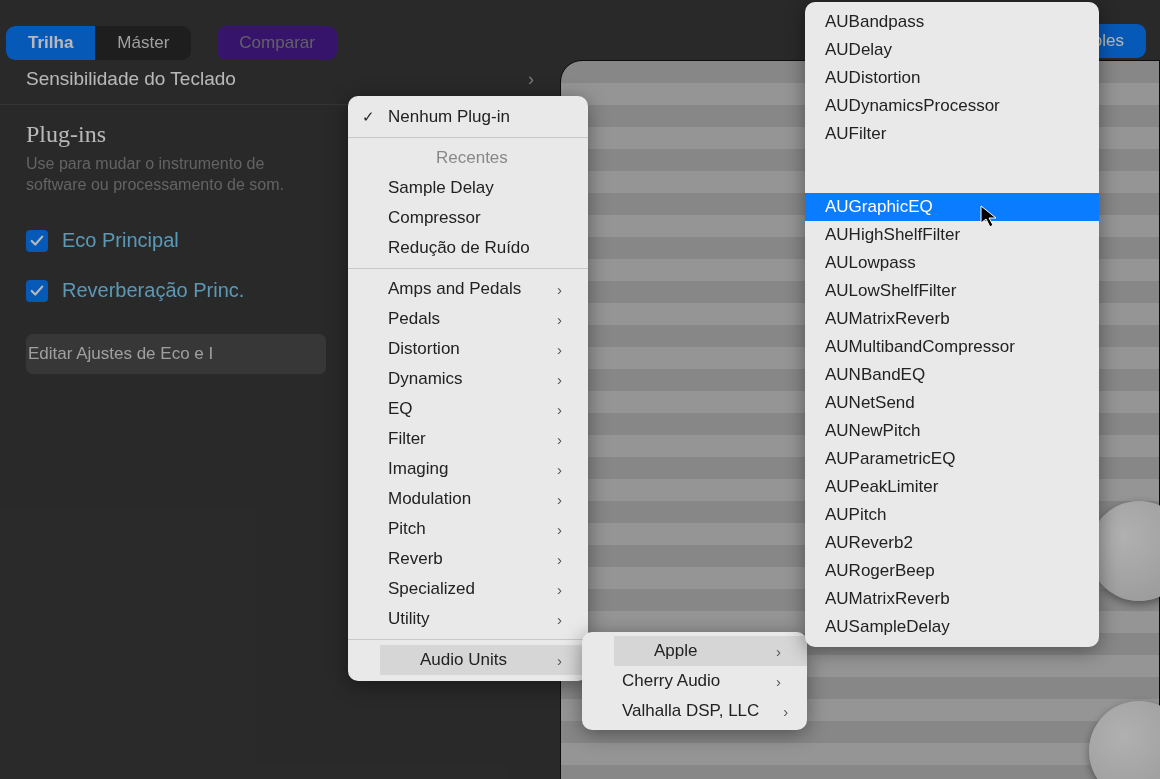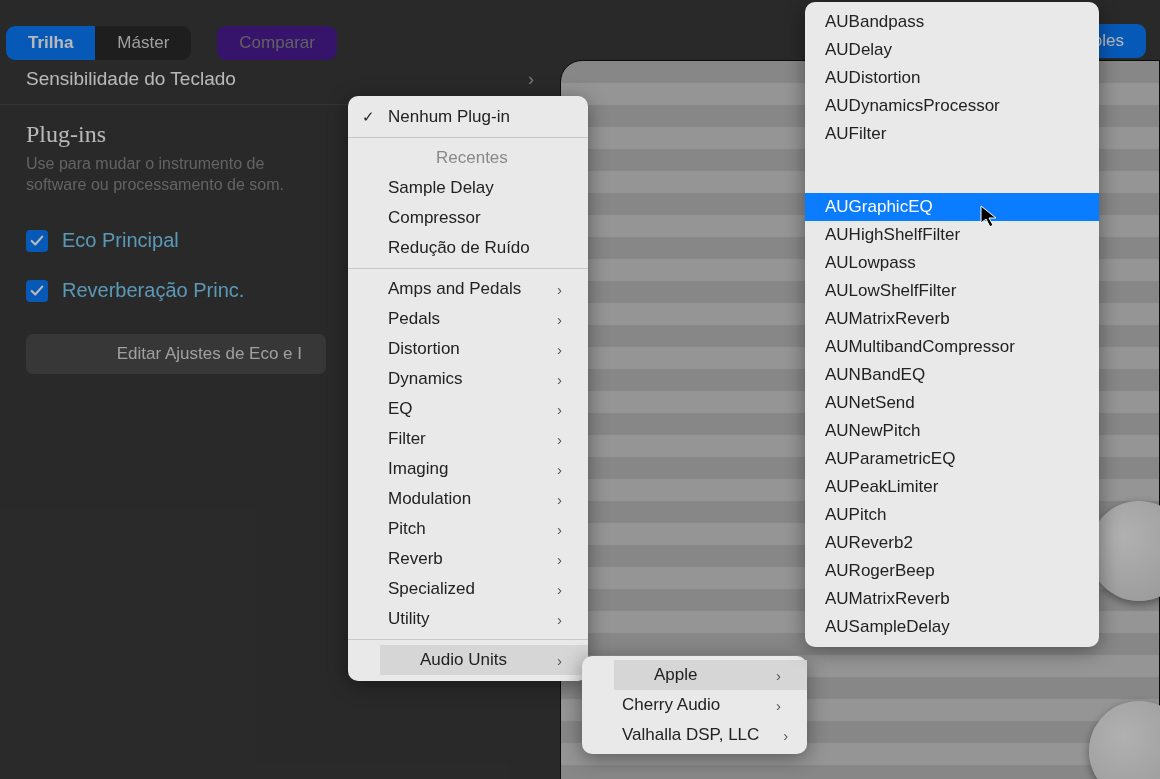--- a/index.html
+++ b/index.html
@@ -18,42 +18,42 @@
 
 .left-panel { position:absolute; left:0; top:54px; width:560px; color:#ddd; }
 .row { display:flex; align-items:flex-end; padding:14px 26px; border-bottom:1px solid #4a4a4a; font-size:19px; color:#fff;}
 .row .chev { margin-left:auto; color:#aaa; font-size:18px;}
 .section-title { padding:16px 26px 6px; font-size:24px; color:#ffffff;font-family:Liberation Serif, serif;}
 .help-text { padding:0 26px 20px; font-size:16px; color:#8a8a8a; line-height:1.3; max-width:320px;}
 .checkrow { display:flex; align-items:center; padding:10px 26px; font-size:20px; color:#7dd3fc;}
 .checkbox { width:22px; height:22px; border-radius:4px; background:#0a7cff; margin-right:14px; display:flex; align-items:center; justify-content:center;}
 .checkbox svg { width:14px; height:14px; }
 .knob { width:30px; height:30px; border-radius:50%; background:#888; margin-left:auto; box-shadow: inset 0 -2px 4px rgba(0,0,0,.3);}
-.edit-btn { margin:18px 26px; background:#4d4d4d; border:none; color:#ddd; font-size:17px; padding:10px 24px; border-radius:7px; width:300px; text-align:right;}
+.edit-btn { margin:18px 26px; background:#4d4d4d; border:none; color:#ddd; font-size:17px; padding:10px 2px; border-radius:7px; width:300px; text-align:left;}
 
 
 .dark-overlay { position:absolute; left:0; top:0; width:1160px; height:779px; background:rgba(0,0,0,0.28); pointer-events:none;}
 
 
 .bg-area { position:absolute; left:560px; top:60px; width:600px; height:720px; background: repeating-linear-gradient(#bcbcbc 0 22px, #cfcfcf 22px 44px); border-top-left-radius:22px; border:1px solid #111;}
 .bg-knob { position:absolute; right:-30px; width:100px; height:100px; border-radius:50%; background:radial-gradient(circle at 35% 35%, #f5f5f5, #d0d0d0); box-shadow: 0 3px 8px rgba(0,0,0,.4);}
 .bg-knob.k1 { top:440px;} .bg-knob.k2 { top:640px;}
 
 
 .menu { position:absolute; background:#e9e9e9; border-radius:10px; box-shadow:0 4px 20px rgba(0,0,0,.4); padding:6px 0; font-size:17px; color:#222; }
 .menu .item { display:flex; align-items:center; padding:5px 26px 5px 40px; white-space:nowrap; cursor:default; position:relative; min-width:200px;}
 .menu .item .check { position:absolute; left:14px; font-size:15px;}
 .menu .item .sub { margin-left:auto; padding-left:24px; color:#555; font-size:15px;}
 .menu .sep { height:1px; background:#c8c8c8; margin:5px 0;}
 .menu .header { padding:5px 26px 5px 40px; color:#888;margin-left:48px; }
 .menu .item.hover { background:#d6d6d6;margin-left:32px; }
 .menu .item.selected { background:#0a7cff; color:#fff;margin-top:45px; }
 
 .menu1 { left:348px; top:96px; width:240px; }
-.menu2 { left:582px; top:656px; width:225px; padding:4px 0;}
+.menu2 { left:582px; top:632px; width:225px; padding:4px 0;}
 .menu2 .item{ min-width:190px;}
 .menu3 { left:805px; top:2px; width:294px; padding:6px 0;}
 .menu3 .item{ min-width:210px; padding:4px 20px;}
 
 .cursor { position:absolute; left:980px; top:205px; pointer-events:none; }
 .cursor svg { width:20px; height:24px; }
 </style>
 </head>
 <body>
 

